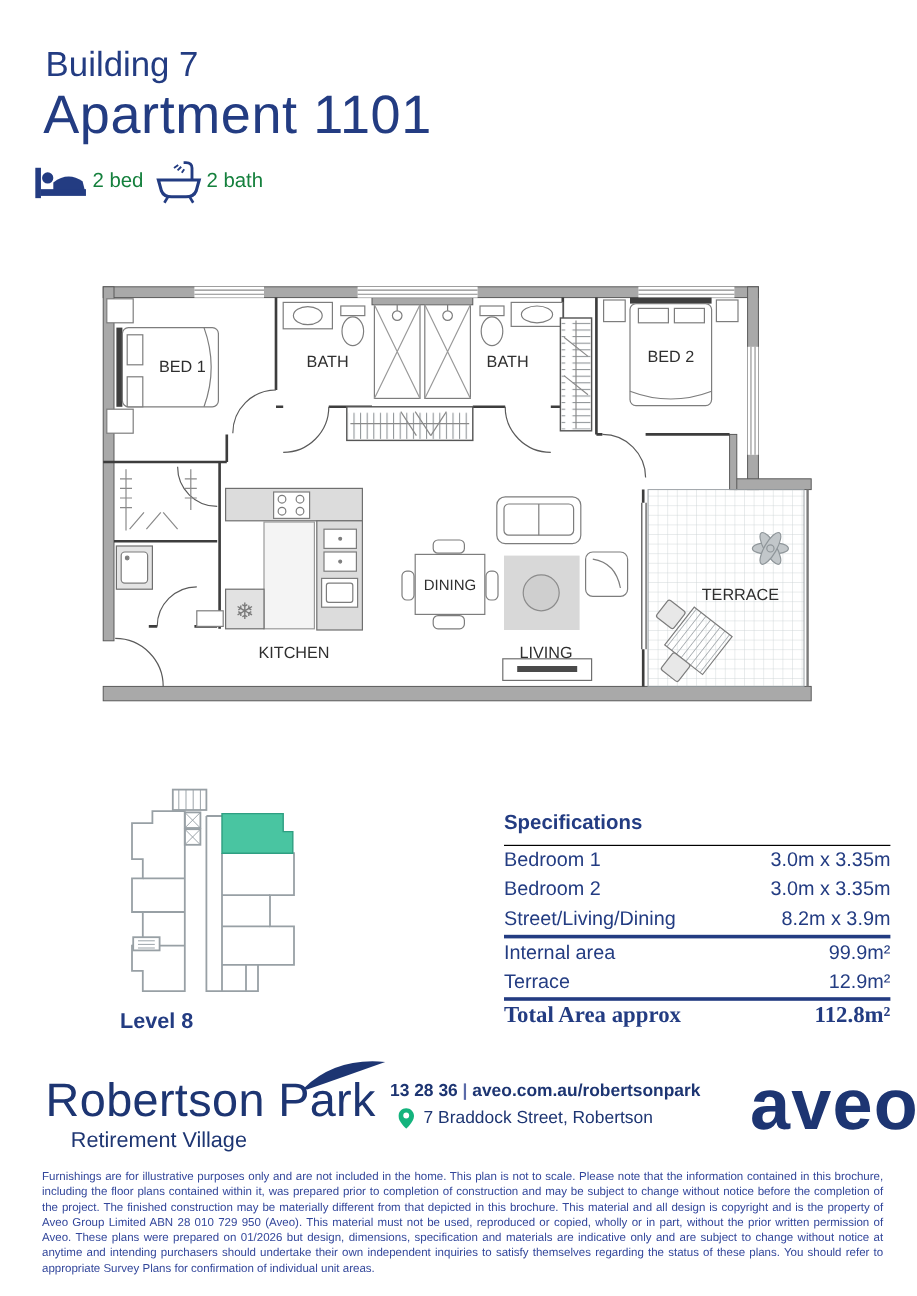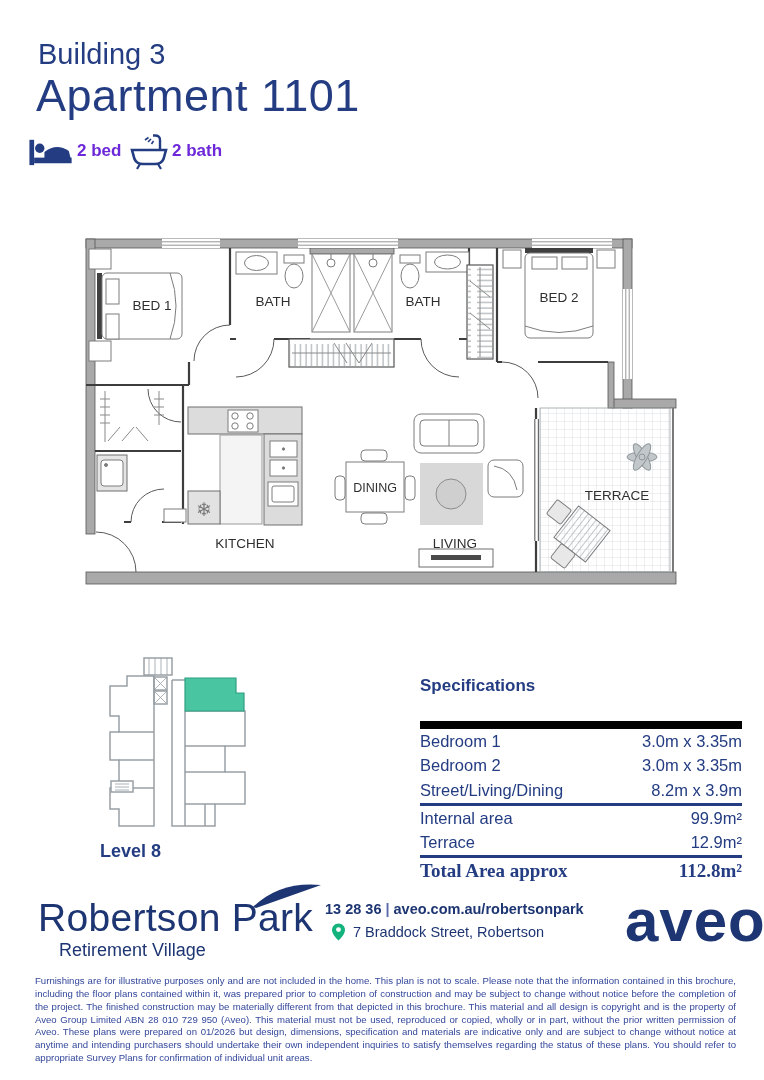--- a/index.html
+++ b/index.html
@@ -2,24 +2,24 @@
 <html><head>
 <meta charset="utf-8">
 <style>
   html,body{margin:0;padding:0;background:#fff;}
   .page{position:relative;width:764px;height:1080px;background:#ffffff;overflow:hidden;
         font-family:"Liberation Sans", sans-serif;}
   .abs{position:absolute;}
   
   .building{left:38px;top:38px;font-size:29px;color:#233c82;}
   .apartment{left:36px;top:70px;font-size:45px;color:#233c82;letter-spacing:0.5px;}
-  .feat-label{font-size:17px;color:#6d28d9;font-weight:bold;}
+  .feat-label{font-size:17px;color:#15803d;}
   
   .specs{left:420px;top:676px;width:322px;color:#233c82;}
-  .specs .title{font-size:17px;font-weight:bold;padding-bottom:25px;border-bottom:8px solid #000000;}
+  .specs .title{font-size:17px;font-weight:bold;padding-bottom:8px;border-bottom:1px solid #000000;}
   .specs .row{display:flex;justify-content:space-between;align-items:center;height:24.6px;font-size:16.5px;}
   .specs .rule{border-top:3px solid #233c82;}
   .specs .total{font-weight:bold;font-size:19px;height:27px;font-family:Liberation Serif, serif;}
   
   .level-label{left:100px;top:841px;font-size:18px;font-weight:bold;color:#233c82;}
   
   .rp-name{left:38px;top:896px;font-size:39px;color:#1d3572;letter-spacing:0.3px;}
   .rp-sub{left:39px;top:940px;font-size:18px;color:#1d3572;margin-left:20px;}
   .contact1{left:325px;top:901px;font-size:14.5px;font-weight:bold;color:#1d3572;}
   .contact1 .sep{color:#5a6aa8;padding:0 4px;}
@@ -27,21 +27,21 @@
   .aveo{left:625px;top:886px;font-size:60px;font-weight:700;color:#1d3572;letter-spacing:1px;}
   
   .disclaimer{left:35px;top:975px;width:701px;font-size:9.6px;line-height:1.34;color:#33479b;text-align:justify;}
   svg text{font-family:"Liberation Sans", sans-serif;}
 </style>
 </head>
 <body>
 
 <div class="page">
 
-  <div class="abs building">Building 3</div>
+  <div class="abs building">Building 7</div>
   <div class="abs apartment">Apartment 1101</div>
 
   <svg class="abs" style="left:28px;top:137px;" width="46" height="30" viewBox="0 0 48 32">
     <rect x="1" y="3" width="5" height="27" fill="#233c82"></rect>
     <circle cx="12" cy="12" r="5" fill="#233c82"></circle>
     <path d="M17 16 Q30 6 43 15 L45 23 L17 23 Z" fill="#233c82"></path>
     <rect x="6" y="22" width="40" height="6" fill="#233c82"></rect>
   </svg>
   <span class="abs feat-label" style="left:77px;top:141px;">2 bed</span>
 

